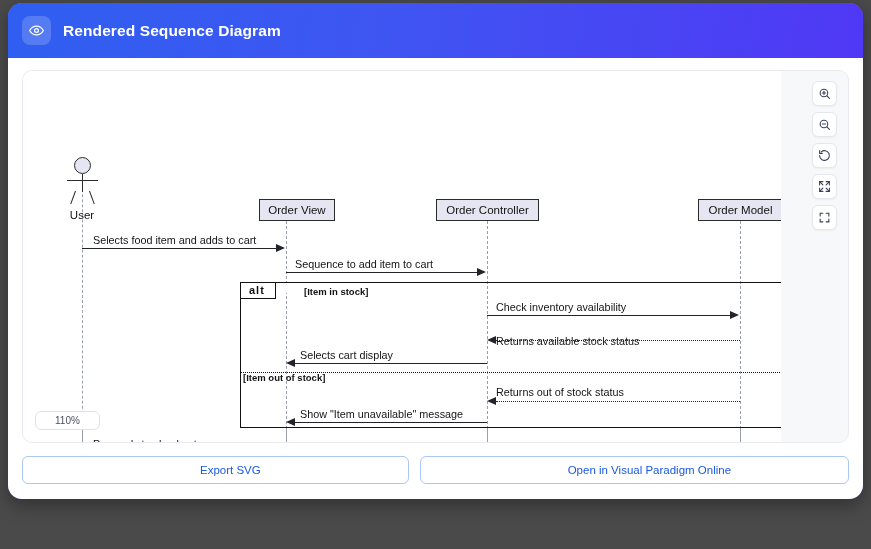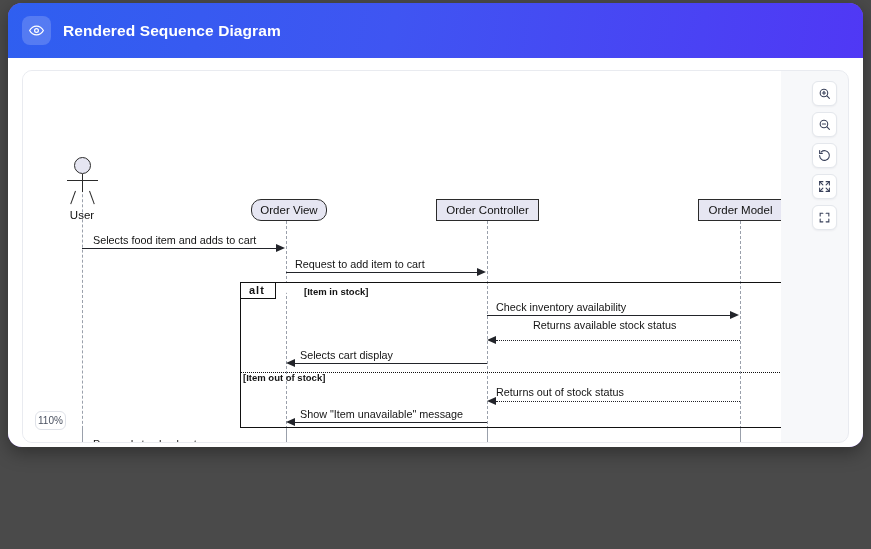--- a/index.html
+++ b/index.html
@@ -5,21 +5,21 @@
   * { box-sizing: border-box; margin: 0; padding: 0; }
   html, body {
     width: 871px; height: 549px;
     background: #4a4a4a;
     font-family: "Liberation Sans", sans-serif;
     overflow: hidden;
   }
   #app {
     position: absolute;
     left: 8px; top: 3px;
-    width: 855px; height: 444px;
+    width: 855px; height: 496px;
     background: #8b5cf6;
     border-radius: 14px;
     overflow: hidden;
     box-shadow: 0 6px 18px rgba(0,0,0,0.35);
   }
 
   
   .header {
     height: 55px;
     background: linear-gradient(100deg, #2f5ff0 0%, #3f55f2 45%, #5038f5 100%);
@@ -65,21 +65,21 @@
     overflow: hidden;
   }
   .diagram { position: absolute; left: 0; top: 0; }
 
   .zoom-badge {
     position: absolute; left: 12px; bottom: 12px;
     background: #ffffff;
     border: 1px solid #dfe2e8;
     border-radius: 6px;
     font-size: 10px; color: #4a5160;
-    padding: 3px 2px;
+    padding: 3px 19px;
     z-index: 5;
   }
 
   .toolbar {
     position: absolute; right: 11px; top: 10px;
     display: flex; flex-direction: column; gap: 6px;
     z-index: 6;
   }
   .tb-btn {
     width: 25px; height: 25px;
@@ -221,52 +221,52 @@
 
           <div>
             <div style="position:absolute;left:51px;top:86px;width:17px;height:17px;border-radius:50%;background:#e6e6f2;border:1.2px solid #2b2b2b;"></div>
             <div style="position:absolute;left:59px;top:103px;width:0;height:18px;border-left:1.3px solid #2b2b2b;"></div>
             <div style="position:absolute;left:44px;top:109px;width:31px;height:0;border-top:1.3px solid #2b2b2b;"></div>
             <div style="position:absolute;left:52px;top:120px;width:0;height:14px;border-left:1.3px solid #2b2b2b;transform:rotate(20deg);transform-origin:top;"></div>
             <div style="position:absolute;left:66px;top:120px;width:0;height:14px;border-left:1.3px solid #2b2b2b;transform:rotate(-20deg);transform-origin:top;"></div>
           </div>
           <div class="actor-label" style="left:9px;top:138px;width:100px;">User</div>
 
-          <div class="node-box" style="left:228px;top:128px;width:76px;border-radius:10px;">Order View</div>
+          <div class="node-box" style="left:236px;top:128px;width:76px;">Order View</div>
           <div class="node-box" style="left:413px;top:128px;width:103px;">Order Controller</div>
           <div class="node-box" style="left:675px;top:128px;width:85px;">Order Model</div>
 
           <div class="frag" style="left:217px;top:211px;width:551px;height:146px;"></div>
           <div class="frag-tag" style="left:218px;top:212px;">alt</div>
           <div style="position:absolute;left:259px;top:212px;width:0;height:0;
                       border-left:12px solid #ffffff;border-bottom:16px solid transparent;"></div>
           <div class="frag-cond" style="left:281px;top:215px;">[Item in stock]</div>
           <div class="frag-div" style="left:218px;top:301px;width:549px;"></div>
           <div class="frag-cond" style="left:220px;top:301px;text-align:center;">[Item out of stock]</div>
 
           <div>
             <div class="msg-label" style="left:70px;top:163px;">Selects food item and adds to cart</div>
             <div class="msg-line" style="left:59px;top:177px;width:195px;"></div>
             <div class="arrow-r" style="left:253px;top:172.5px;"></div>
           </div>
 
           <div>
-            <div class="msg-label" style="left:272px;top:187px;">Request to add item to cart</div>
+            <div class="msg-label" style="left:272px;top:187px;">Sequence to add item to cart</div>
             <div class="msg-line" style="left:263px;top:201px;width:192px;"></div>
             <div class="arrow-r" style="left:454px;top:196.5px;"></div>
           </div>
 
           <div>
             <div class="msg-label" style="left:473px;top:230px;">Check inventory availability</div>
             <div class="msg-line" style="left:464px;top:244px;width:244px;"></div>
             <div class="arrow-r" style="left:707px;top:239.5px;"></div>
           </div>
 
           <div>
-            <div class="msg-label" style="left:473px;top:248px;padding-left:37px;">Returns available stock status</div>
+            <div class="msg-label" style="left:473px;top:264px;">Returns available stock status</div>
             <div class="msg-line dotted" style="left:473px;top:269px;width:244px;"></div>
             <div class="arrow-l" style="left:464px;top:264.5px;"></div>
           </div>
 
           <div>
             <div class="msg-label" style="left:277px;top:278px;">Selects cart display</div>
             <div class="msg-line" style="left:272px;top:292px;width:192px;"></div>
             <div class="arrow-l" style="left:263px;top:287.5px;"></div>
           </div>
 
@@ -353,17 +353,18 @@
               <polyline points="15,4 20,4 20,9"></polyline>
             <polyline points="20,15 20,20 15,20"></polyline>
               <polyline points="9,20 4,20 4,15"></polyline>
           </svg>
         </div>
       </div>
     </div>
 
     <div class="actions">
       <button class="act-btn">Export SVG</button>
+      <button class="act-btn wide">Open in Visual Paradigm Online</button>
     </div>
 
 
   </div>
 </div>
 
 </body></html>

